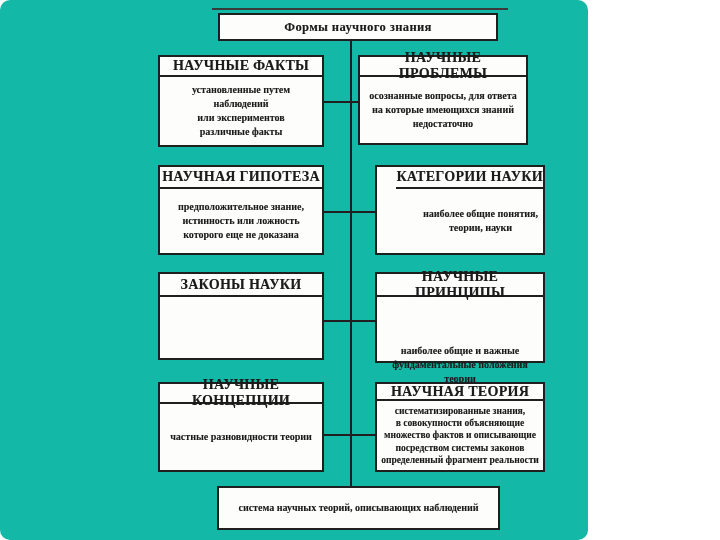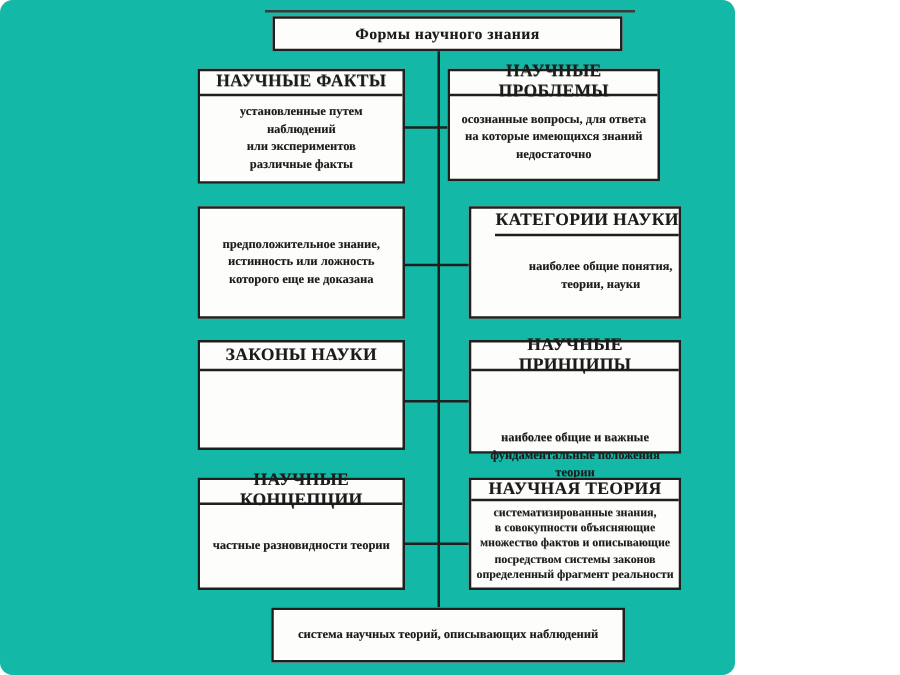--- a/index.html
+++ b/index.html
@@ -61,20 +61,21 @@
   <div class="line" style="left:322px; top:434px; width:54px; height:2px;"></div>
 
   <div class="nodebox" style="left:158px; top:55px; width:166px; height:92px;">
     <div class="hdr" style="height:20px;">НАУЧНЫЕ ФАКТЫ</div>
     <div class="bd">установленные путем наблюдений
 или экспериментов
 различные факты</div>
   </div>
 
   <div class="nodebox" style="left:158px; top:165px; width:166px; height:90px;">
+    <div class="hdr" style="height:22px;">НАУЧНАЯ ГИПОТЕЗА</div>
     <div class="bd">предположительное знание,
 истинность или ложность
 которого еще не доказана</div>
   </div>
 
   <div class="nodebox" style="left:158px; top:272px; width:166px; height:88px;">
     <div class="hdr" style="height:23px;">ЗАКОНЫ НАУКИ</div>
   </div>
 
   <div class="nodebox" style="left:158px; top:382px; width:166px; height:90px;">

